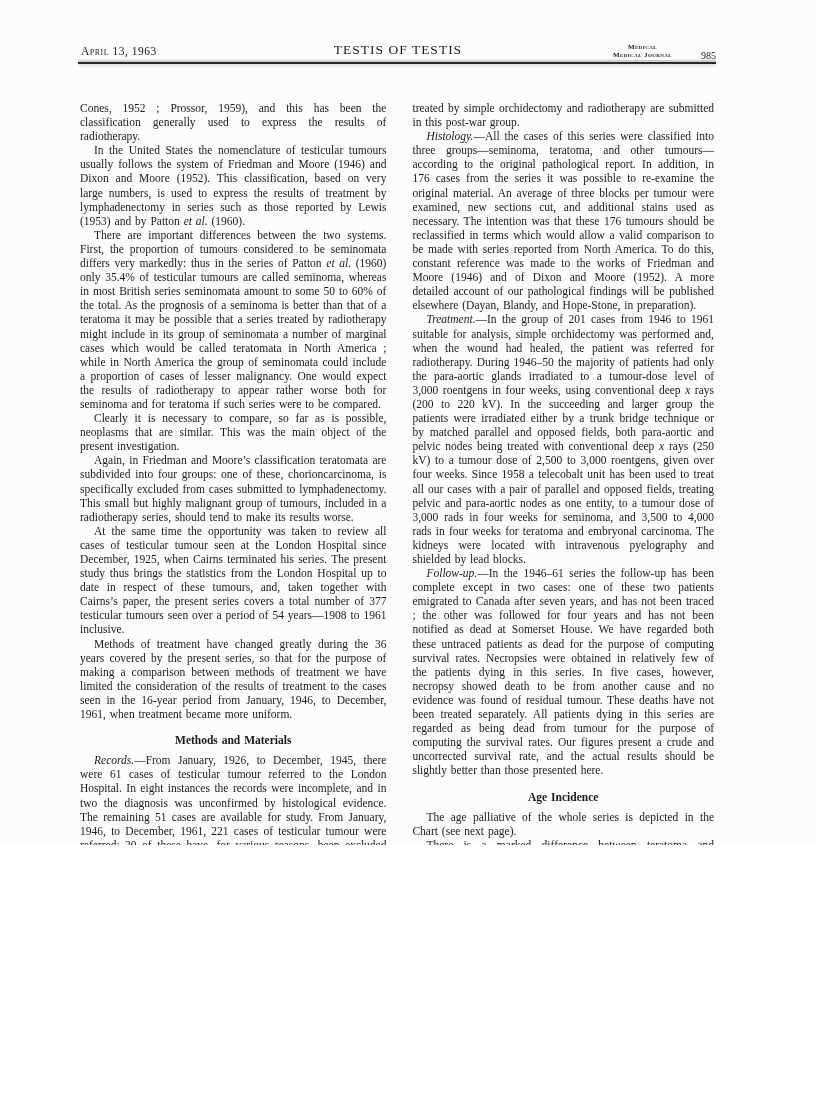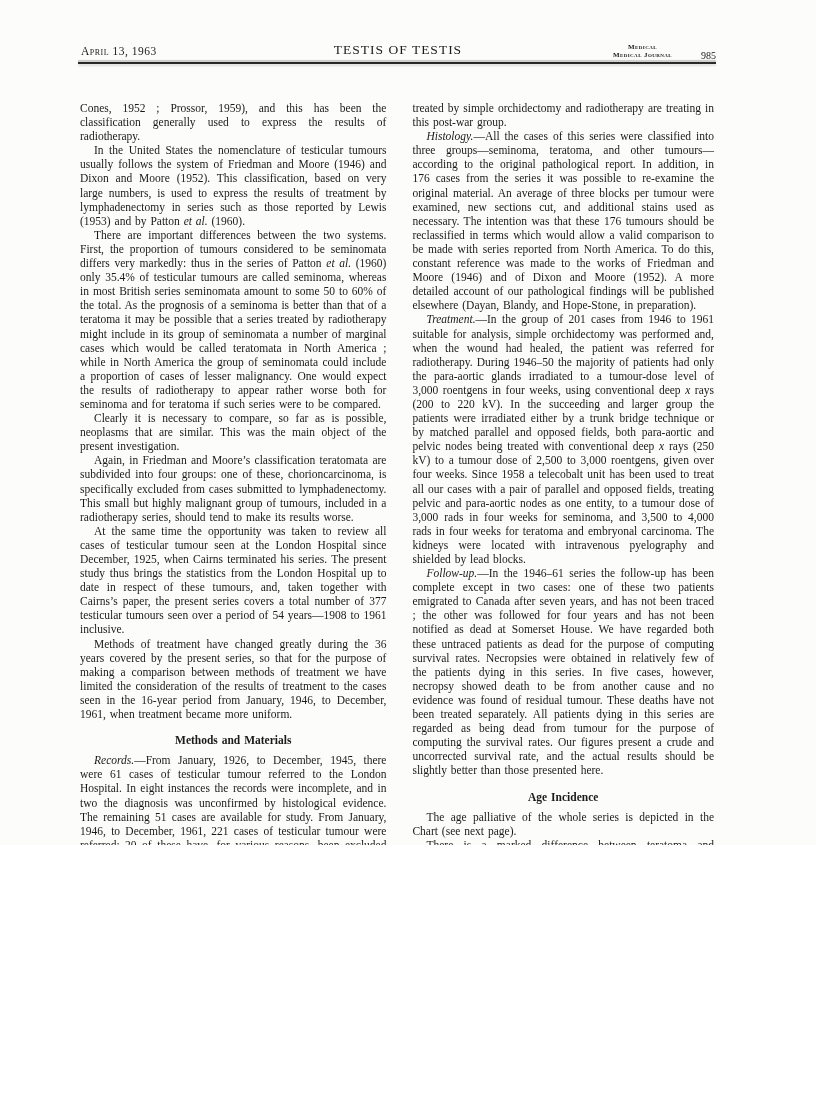--- a/index.html
+++ b/index.html
@@ -72,21 +72,21 @@
         <p class="para indent"><span>In the United States the nomenclature of testicular tumours usually follows the system of Friedman and Moore (1946) and Dixon and Moore (1952). This classification, based on very large numbers, is used to express the results of treatment by lymphadenectomy in series such as those reported by Lewis (1953) and by Patton </span><i>et al.</i><span> (1960).</span></p>
         <p class="para indent"><span>There are important differences between the two systems. First, the proportion of tumours considered to be seminomata differs very markedly: thus in the series of Patton </span><i>et al.</i><span> (1960) only 35.4% of testicular tumours are called seminoma, whereas in most British series seminomata amount to some 50 to 60% of the total. As the prognosis of a seminoma is better than that of a teratoma it may be possible that a series treated by radiotherapy might include in its group of seminomata a number of marginal cases which would be called teratomata in North America ; while in North America the group of seminomata could include a proportion of cases of lesser malignancy. One would expect the results of radiotherapy to appear rather worse both for seminoma and for teratoma if such series were to be compared.</span></p>
         <p class="para indent"><span>Clearly it is necessary to compare, so far as is possible, neoplasms that are similar. This was the main object of the present investigation.</span></p>
         <p class="para indent"><span>Again, in Friedman and Moore’s classification teratomata are subdivided into four groups: one of these, chorioncarcinoma, is specifically excluded from cases submitted to lymphadenectomy. This small but highly malignant group of tumours, included in a radiotherapy series, should tend to make its results worse.</span></p>
         <p class="para indent"><span>At the same time the opportunity was taken to review all cases of testicular tumour seen at the London Hospital since December, 1925, when Cairns terminated his series. The present study thus brings the statistics from the London Hospital up to date in respect of these tumours, and, taken together with Cairns’s paper, the present series covers a total number of 377 testicular tumours seen over a period of 54 years—1908 to 1961 inclusive.</span></p>
         <p class="para indent"><span>Methods of treatment have changed greatly during the 36 years covered by the present series, so that for the purpose of making a comparison between methods of treatment we have limited the consideration of the results of treatment to the cases seen in the 16-year period from January, 1946, to December, 1961, when treatment became more uniform.</span></p>
         <div class="heading">Methods and Materials</div>
         <p class="para indent"><i>Records.</i><span>—From January, 1926, to December, 1945, there were 61 cases of testicular tumour referred to the London Hospital. In eight instances the records were incomplete, and in two the diagnosis was unconfirmed by histological evidence. The remaining 51 cases are available for study. From January, 1946, to December, 1961, 221 cases of testicular tumour were referred: 20 of these have, for various reasons, been excluded from the calculation of the results of orchidectomy and radiotherapy: some patients were referred to the hospital only for follow-up ; some were too far advanced for any than palliative treatment ; in two instances lymphadenectomy was performed. Two hundred and one cases</span></p>
       </div>
     <div class="col">
-        <p class="para"><span>treated by simple orchidectomy and radiotherapy are treating in this post-war group.</span></p>
+        <p class="para"><span>treated by simple orchidectomy and radiotherapy are submitted in this post-war group.</span></p>
         <p class="para indent"><i>Histology.</i><span>—All the cases of this series were classified into three groups—seminoma, teratoma, and other tumours—according to the original pathological report. In addition, in 176 cases from the series it was possible to re-examine the original material. An average of three blocks per tumour were examined, new sections cut, and additional stains used as necessary. The intention was that these 176 tumours should be reclassified in terms which would allow a valid comparison to be made with series reported from North America. To do this, constant reference was made to the works of Friedman and Moore (1946) and of Dixon and Moore (1952). A more detailed account of our pathological findings will be published elsewhere (Dayan, Blandy, and Hope-Stone, in preparation).</span></p>
         <p class="para indent"><i>Treatment.</i><span>—In the group of 201 cases from 1946 to 1961 suitable for analysis, simple orchidectomy was performed and, when the wound had healed, the patient was referred for radiotherapy. During 1946–50 the majority of patients had only the para-aortic glands irradiated to a tumour-dose level of 3,000 roentgens in four weeks, using conventional deep </span><i>x</i><span> rays (200 to 220 kV). In the succeeding and larger group the patients were irradiated either by a trunk bridge technique or by matched parallel and opposed fields, both para-aortic and pelvic nodes being treated with conventional deep </span><i>x</i><span> rays (250 kV) to a tumour dose of 2,500 to 3,000 roentgens, given over four weeks. Since 1958 a telecobalt unit has been used to treat all our cases with a pair of parallel and opposed fields, treating pelvic and para-aortic nodes as one entity, to a tumour dose of 3,000 rads in four weeks for seminoma, and 3,500 to 4,000 rads in four weeks for teratoma and embryonal carcinoma. The kidneys were located with intravenous pyelography and shielded by lead blocks.</span></p>
         <p class="para indent"><i>Follow-up.</i><span>—In the 1946–61 series the follow-up has been complete except in two cases: one of these two patients emigrated to Canada after seven years, and has not been traced ; the other was followed for four years and has not been notified as dead at Somerset House. We have regarded both these untraced patients as dead for the purpose of computing survival rates. Necropsies were obtained in relatively few of the patients dying in this series. In five cases, however, necropsy showed death to be from another cause and no evidence was found of residual tumour. These deaths have not been treated separately. All patients dying in this series are regarded as being dead from tumour for the purpose of computing the survival rates. Our figures present a crude and uncorrected survival rate, and the actual results should be slightly better than those presented here.</span></p>
         <div class="heading">Age Incidence</div>
         <p class="para indent"><span>The age palliative of the whole series is depicted in the Chart (see next page).</span></p>
         <p class="para indent"><span>There is a marked difference between teratoma and seminoma both in the shape of the curves and in the peak of incidence. Not only does seminoma threaten an older group of men, but it continues to levy a toll well on into later life, whereas teratoma is essentially a disease of the young man. The findings of this series are remarkably similar to those presented by Badenoch and Pugh (1961) from the Testicular Tumour Panel and Registry. They differ from the incidence found by Friedman and Moore (1946) in their 922 Service men,</span></p>
       </div>
   </div>
 </div>
 

